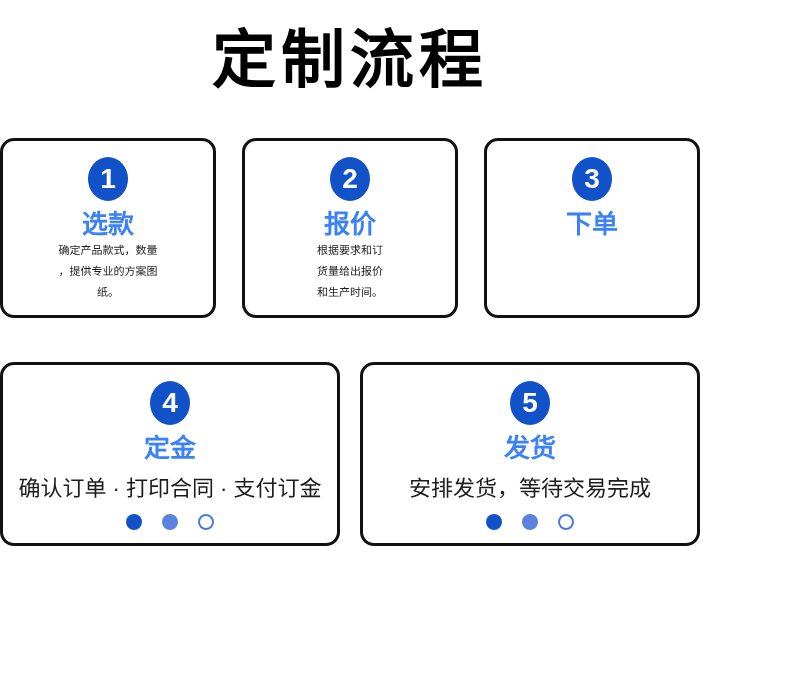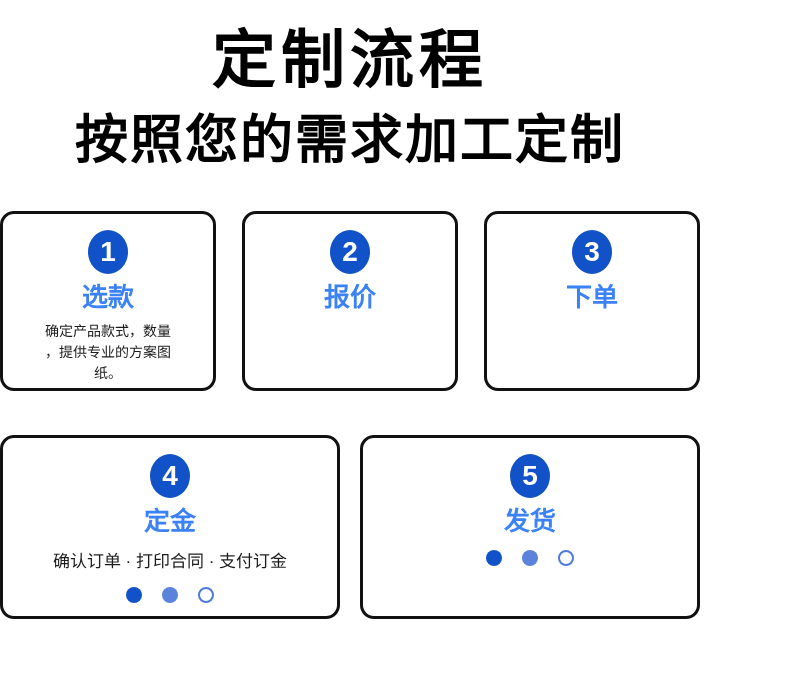--- a/index.html
+++ b/index.html
@@ -68,29 +68,29 @@
     flex: 0 0 auto;
   }
   .step-title {
     margin-top: 9px;
     font-size: 26px;
     font-weight: 700;
     color: #3b82f6;
     line-height: 1.1;
   }
   .step-desc {
-    margin-top: 10px;
-    font-size: 14px;
+    margin-top: 2px;
+    font-size: 11px;
     line-height: 21px;
     color: #1c1c1c;
     white-space: pre-line;
   }
   .card-lg .step-desc {
     margin-top: 16px;
-    font-size: 17px;
+    font-size: 22px;
   }
   .dots {
     margin-top: 15px;
     display: flex;
     gap: 20px;
     align-items: center;
     justify-content: center;
   }
   .dot {
     width: 16px;
@@ -102,39 +102,41 @@
   .dot-solid   { background: var(--dot-solid, #1252c9); }
   .dot-medium  { background: var(--dot-medium, #5b83dc); }
   .dot-outline { background: #ffffff; border: 2px solid var(--dot-outline-border, #4d7ad9); }
 </style>
 </head>
 <body>
 
 <div class="page">
 
   <h1 class="title">定制流程</h1>
-  <h2 class="subtitle">按照您的需求加工定制</h2>
 
   <div class="row row-top">
 
     <div class="card card-sm">
       <div class="badge">
         <span>1</span>
       </div>
       <div class="step-title">选款</div>
       <div class="step-desc">确定产品款式，数量
 ，提供专业的方案图
 纸。</div>
     </div>
 
     <div class="card card-sm">
       <div class="badge">
         <span>2</span>
       </div>
       <div class="step-title">报价</div>
+      <div class="step-desc">根据要求和订
+货量给出报价
+和生产时间。</div>
     </div>
 
     <div class="card card-sm">
       <div class="badge">
         <span>3</span>
       </div>
       <div class="step-title">下单</div>
     </div>
 
   </div>
@@ -152,20 +154,21 @@
         <span class="dot dot-medium"></span>
         <span class="dot dot-outline"></span>
       </div>
     </div>
 
     <div class="card card-lg">
       <div class="badge">
         <span>5</span>
       </div>
       <div class="step-title">发货</div>
+      <div class="step-desc">安排发货，等待交易完成</div>
       <div class="dots">
         <span class="dot dot-solid"></span>
         <span class="dot dot-medium"></span>
         <span class="dot dot-outline"></span>
       </div>
     </div>
 
   </div>
 
 </div>

